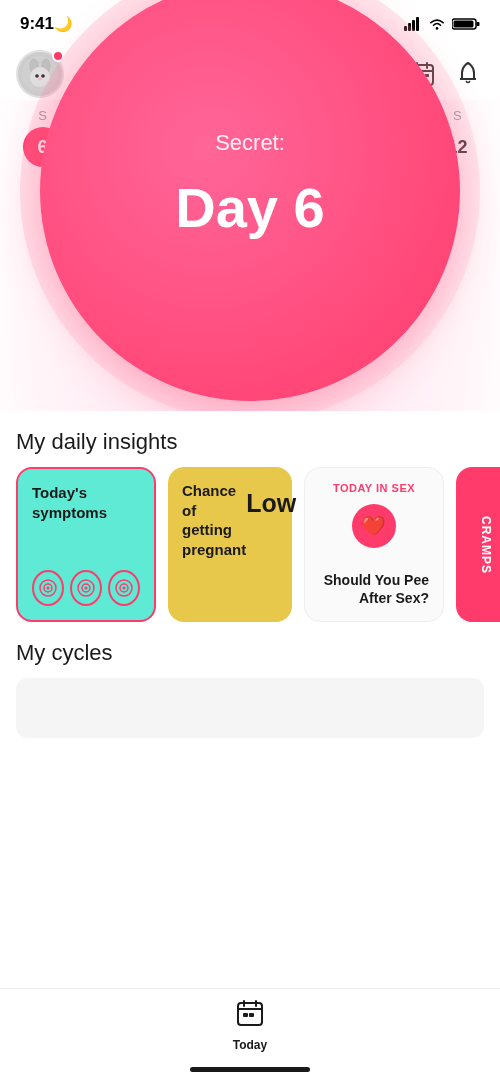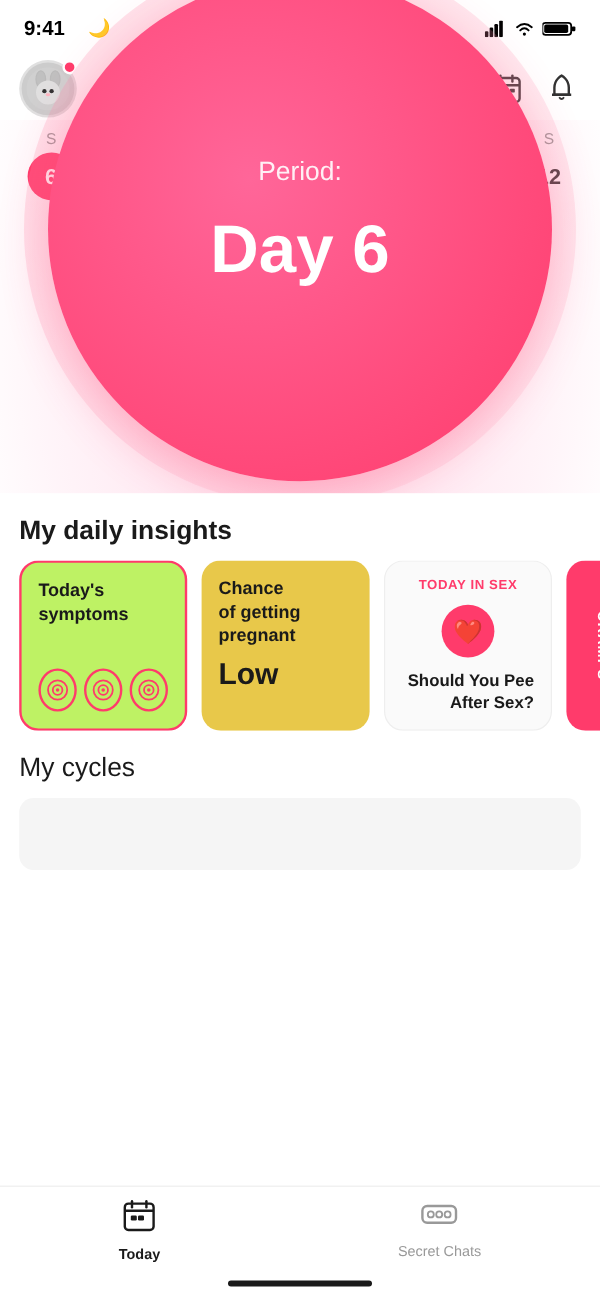--- a/index.html
+++ b/index.html
@@ -225,55 +225,55 @@
       color: #ff3b6b;
       background: rgba(255,255,255,0.92);
       font-size: 17px;
       font-weight: 600;
       cursor: pointer;
     }
 
     
     .section-title {
       font-size: 22px;
-      font-weight: 700;
+      font-weight: 400;
       color: #1a1a1a;
       padding: 18px 16px 12px;
     }
 
     
     .cards-row {
       display: flex;
       gap: 12px;
       padding: 0 16px;
       overflow-x: hidden;
     }
     .card {
       border-radius: 16px;
       padding: 14px;
       flex-shrink: 0;
     }
     .card-symptoms {
       width: 140px;
-      background: #bef264;
+      background: #5eead4;
       border: 2px solid #ff3b6b;
       display: flex;
       flex-direction: column;
       justify-content: space-between;
       min-height: 140px;
     }
     .card-pregnant {
-      width: 140px;
+      width: 124px;
       background: #e8c84a;
       border-radius: 16px;
       padding: 14px;
       min-height: 140px;
       display: flex;
-      flex-direction: column;
-      justify-content: flex-start;
+      flex-direction: row;
+      justify-content: space-between;
     }
     .card-sex {
       width: 140px;
       background: #fafafa;
       border: 1.5px solid #eee;
       border-radius: 16px;
       padding: 14px;
       min-height: 140px;
       display: flex;
       flex-direction: column;
@@ -335,21 +335,21 @@
       justify-content: center;
       font-size: 20px;
       color: #fff;
       margin: 6px 0;
     }
     .card-sex-text {
       font-size: 14px;
       font-weight: 600;
       color: #1a1a1a;
       line-height: 1.3;
-      margin-top: 4px;
+      margin-top: 17px;
     }
     .card-cramps-text {
       color: #fff;
       font-size: 12px;
       font-weight: 700;
       writing-mode: vertical-rl;
       text-orientation: mixed;
       letter-spacing: 1px;
     }
 
@@ -427,21 +427,21 @@
       position: relative;
       z-index: 1;
     }
   </style>
 </head>
 <body>
 
 <div class="pink-bg"></div>
 
 <div class="status-bar">
-  <div class="content" style="display:flex; align-items:flex-start; gap:20px;">
+  <div class="content" style="display:flex; align-items:center; gap:0;">
     <span class="status-time">9:41</span>
     <span style="font-size:15px;">🌙</span>
   </div>
   <div class="status-icons">
 
     <svg width="18" height="14" viewBox="0 0 18 14">
       <rect x="0" y="9" width="3" height="5" rx="1" fill="#000"></rect>
       <rect x="4" y="6" width="3" height="8" rx="1" fill="#000"></rect>
       <rect x="8" y="3" width="3" height="11" rx="1" fill="#000"></rect>
       <rect x="12" y="0" width="3" height="14" rx="1" fill="#000"></rect>
@@ -541,21 +541,21 @@
 
   <div class="day-col">
     <span class="day-label">S</span>
     <div class="day-num">12</div>
   </div>
 </div>
 
 <div class="circle-section content">
   <div class="outer-glow">
     <div class="bg-circle">
-      <div class="period-label">Period:</div>
+      <div class="period-label">Secret:</div>
       <div class="day-big">Day 6</div>
     </div>
   </div>
 </div>
 
 <div style="position:relative; z-index:1; background:#fff; margin-top: 220px; padding-top: 0;">
   <div class="section-title">My daily insights</div>
 
   <div class="cards-row">
 
@@ -616,26 +616,15 @@
         <line x1="8" y1="2" x2="8" y2="7" stroke="#1a1a1a" stroke-width="2" stroke-linecap="round"></line>
         <line x1="20" y1="2" x2="20" y2="7" stroke="#1a1a1a" stroke-width="2" stroke-linecap="round"></line>
         <rect x="7" y="14" width="5" height="4" rx="1" fill="#1a1a1a"></rect>
         <rect x="13" y="14" width="5" height="4" rx="1" fill="#1a1a1a"></rect>
       </svg>
     </div>
     <span class="nav-label active">Today</span>
   </div>
 
 
-  <div class="nav-item">
-    <div class="nav-icon">
-      <svg width="32" height="22" viewBox="0 0 32 22" fill="none">
-        <rect x="2" y="2" width="28" height="14" rx="4" stroke="#999" stroke-width="2"></rect>
-        <circle cx="9" cy="9" r="2.5" stroke="#999" stroke-width="1.5"></circle>
-        <circle cx="16" cy="9" r="2.5" stroke="#999" stroke-width="1.5"></circle>
-        <circle cx="23" cy="9" r="2.5" stroke="#999" stroke-width="1.5"></circle>
-      </svg>
-    </div>
-    <span class="nav-label">Secret Chats</span>
-  </div>
 
   <div class="home-indicator"></div>
 </div>
 
 </body></html>

